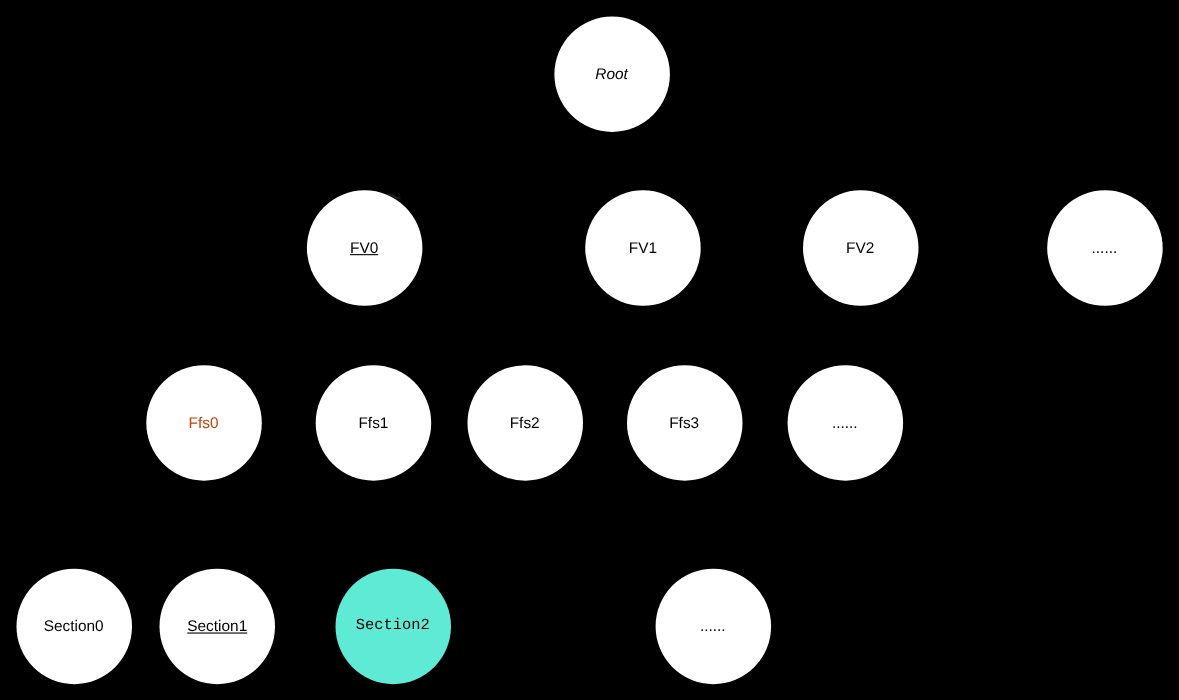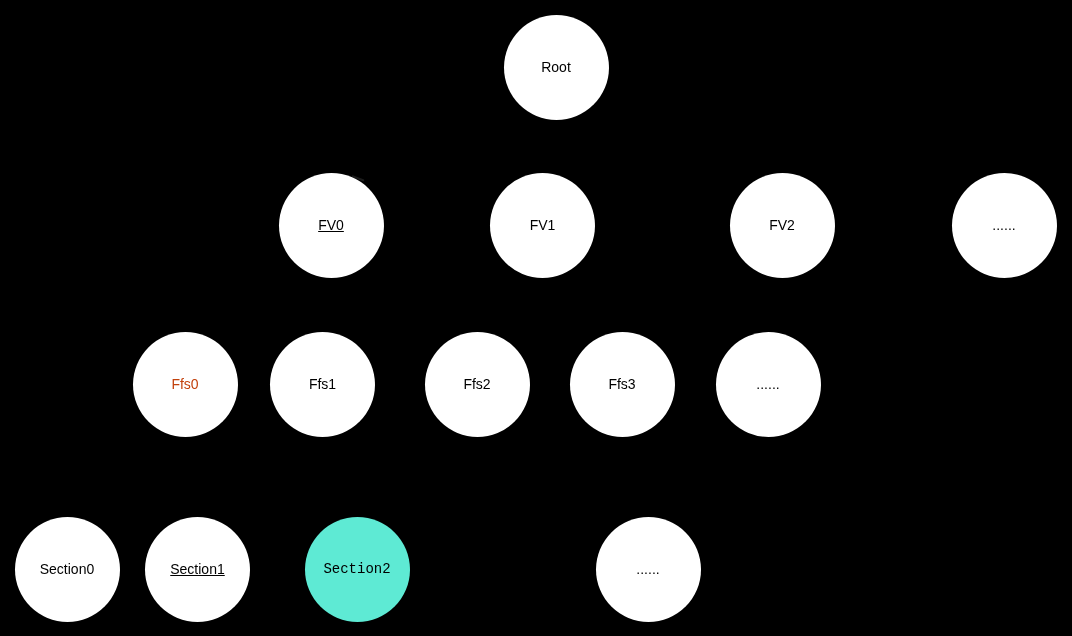--- a/index.html
+++ b/index.html
@@ -42,27 +42,27 @@
     border-radius: 1px;
   }
 </style>
 </head>
 <body>
 
 <div class="canvas" id="tree-canvas" style="background: rgb(0, 0, 0);">
 
   <div class="edge-artifact"></div>
 
-<div class="node" style="left: 503.5px; top: 14.5px; width: 105px; height: 105px; background: rgb(255, 255, 255); color: rgb(0, 0, 0);">Root</div>
+<div class="node" style="left: 503.5px; top: 14.5px; width: 105px; height: 105px; background: rgb(255, 255, 255); color: rgb(0, 0, 0); font-style: italic;">Root</div>
     <div class="node" style="left: 278.5px; top: 172.5px; width: 105px; height: 105px; background: rgb(255, 255, 255); color: rgb(0, 0, 0); text-decoration: underline;">FV0</div>
-    <div class="node" style="left: 490px; top: 172.5px; width: 105px; height: 105px; background: rgb(255, 255, 255); color: rgb(0, 0, 0);">FV1</div>
+    <div class="node" style="left: 532px; top: 172.5px; width: 105px; height: 105px; background: rgb(255, 255, 255); color: rgb(0, 0, 0);">FV1</div>
     <div class="node" style="left: 729.5px; top: 172.5px; width: 105px; height: 105px; background: rgb(255, 255, 255); color: rgb(0, 0, 0);">FV2</div>
     <div class="node" style="left: 951.5px; top: 172.5px; width: 105px; height: 105px; background: rgb(255, 255, 255); color: rgb(0, 0, 0);">......</div>
     <div class="node" style="left: 132.5px; top: 331.5px; width: 105px; height: 105px; background: rgb(255, 255, 255); color: #c2410c;">Ffs0</div>
-    <div class="node" style="left: 270px; top: 331.5px; width: 105px; height: 105px; background: rgb(255, 255, 255); color: rgb(0, 0, 0);">Ffs1</div>
+    <div class="node" style="left: 287px; top: 331.5px; width: 105px; height: 105px; background: rgb(255, 255, 255); color: rgb(0, 0, 0);">Ffs1</div>
     <div class="node" style="left: 424.5px; top: 331.5px; width: 105px; height: 105px; background: rgb(255, 255, 255); color: rgb(0, 0, 0);">Ffs2</div>
     <div class="node" style="left: 569.5px; top: 331.5px; width: 105px; height: 105px; background: rgb(255, 255, 255); color: rgb(0, 0, 0);">Ffs3</div>
     <div class="node" style="left: 715.5px; top: 331.5px; width: 105px; height: 105px; background: rgb(255, 255, 255); color: rgb(0, 0, 0);">......</div>
     <div class="node" style="left: 14.5px; top: 516.5px; width: 105px; height: 105px; background: rgb(255, 255, 255); color: rgb(0, 0, 0);">Section0</div>
     <div class="node" style="left: 145px; top: 516.5px; width: 105px; height: 105px; background: rgb(255, 255, 255); color: rgb(0, 0, 0); text-decoration: underline;">Section1</div>
     <div class="node" style="left: 304.5px; top: 516.5px; width: 105px; height: 105px; background: #5eead4; color: rgb(0, 0, 0); font-family: Liberation Mono, monospace;">Section2</div>
     <div class="node" style="left: 595.5px; top: 516.5px; width: 105px; height: 105px; background: rgb(255, 255, 255); color: rgb(0, 0, 0);">......</div>
   </div>
 
 </body></html>

